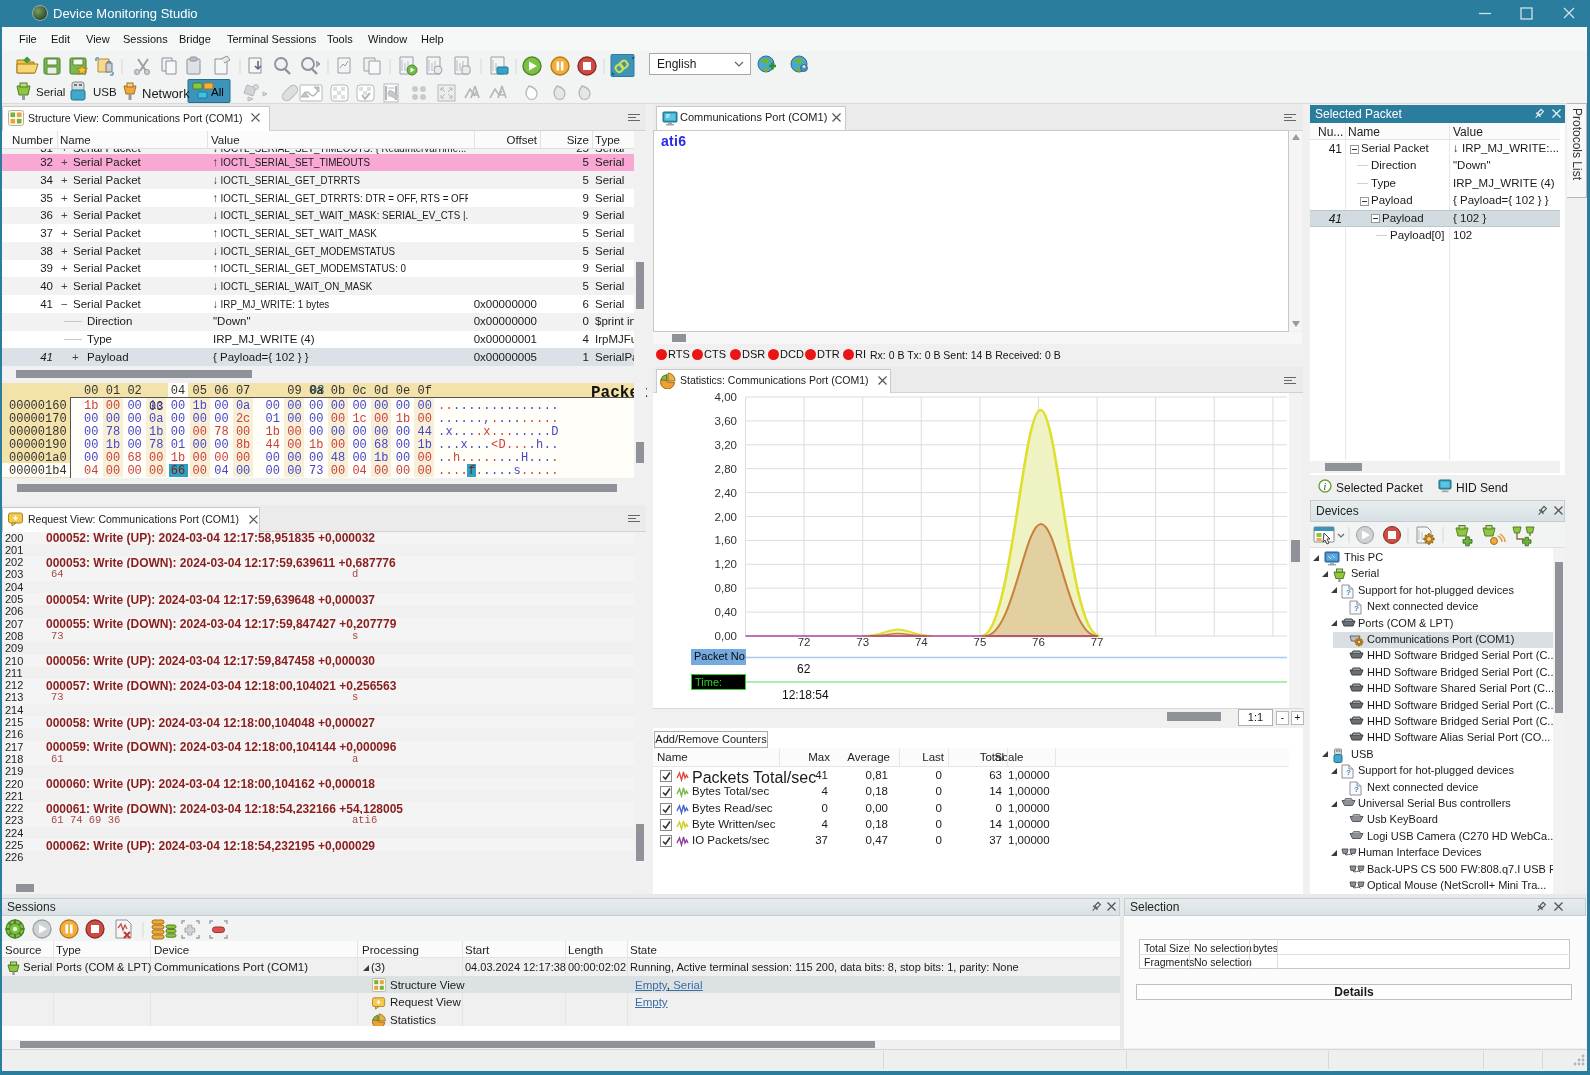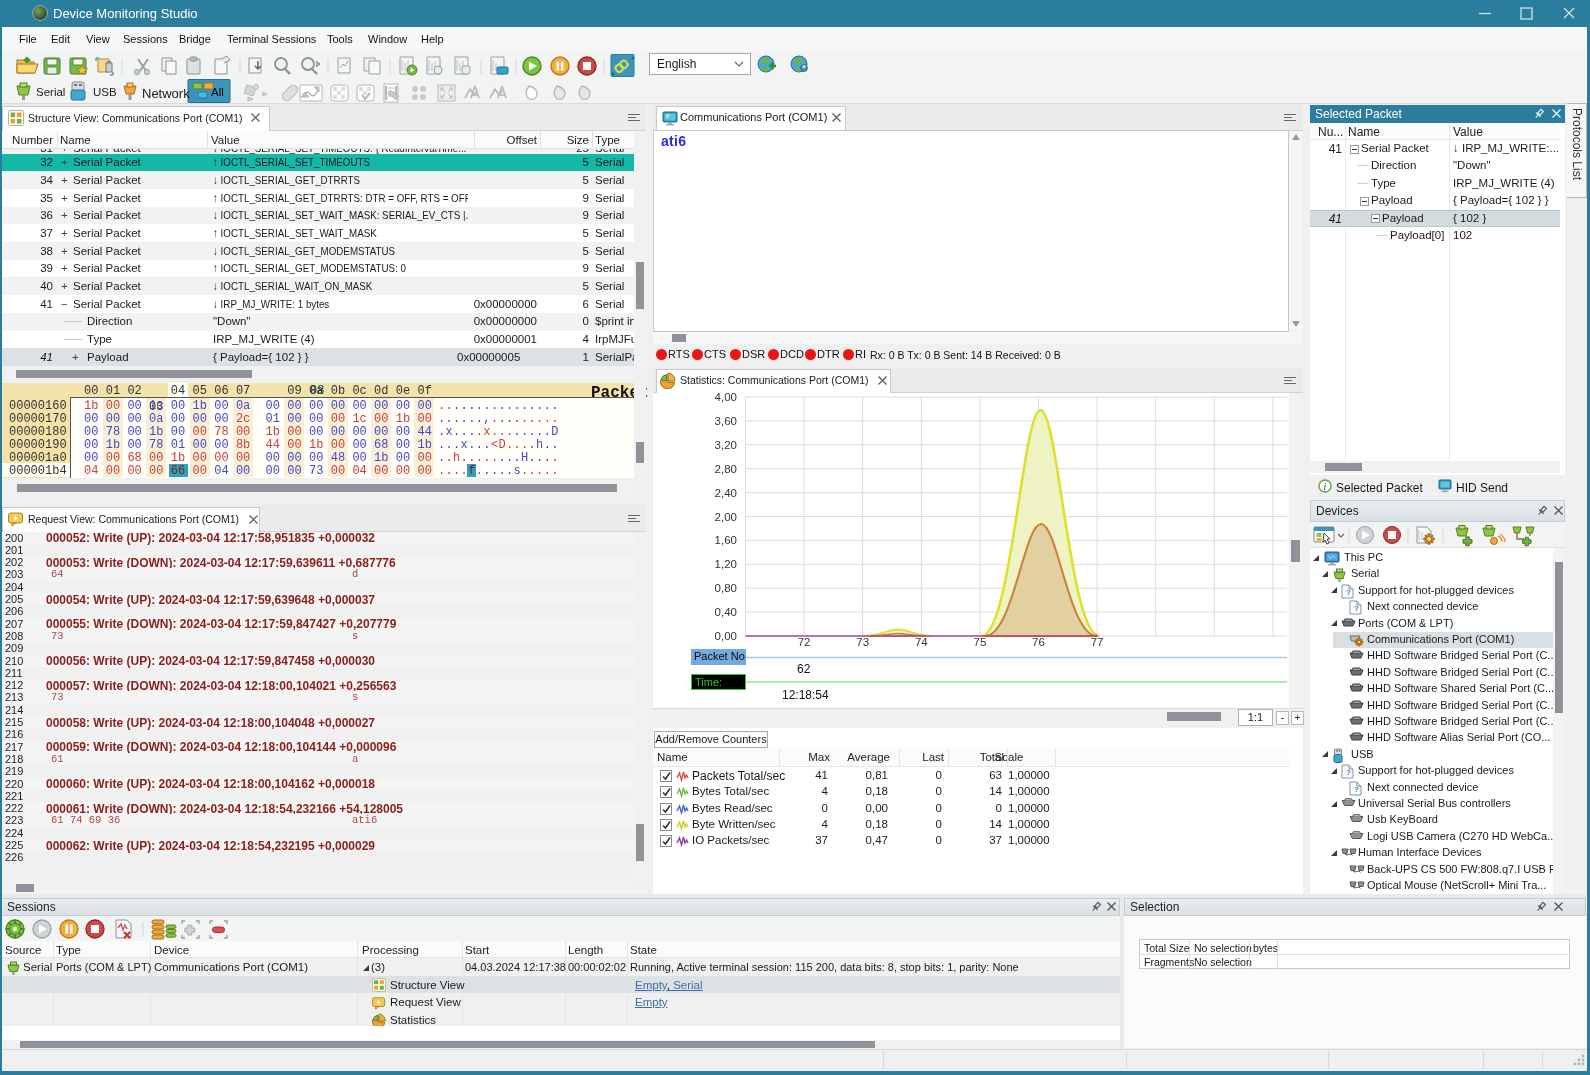--- a/index.html
+++ b/index.html
@@ -243,21 +243,21 @@
     <div class="ab" style="left:592px;top:131px;width:1px;height:18px;background:#e2e2e2;"></div>
     <div class="ab" style="left:0;top:149px;width:634px;height:217px;overflow:hidden;">
       <div class="ab" style="left:0;top:-10.0px;width:634px;height:17.7px;background:#f2f2f2;">
         <div class="ab" style="left:0px;top:2.5px;width:53px;text-align:right;font-size:11.5px;">31</div>
         <div class="ab" style="left:61px;top:2.5px;font-size:11.5px;color:#444;">+</div>
         <div class="ab" style="left:73px;top:2.5px;font-size:11.5px;">Serial Packet</div>
         <div class="ab" style="left:213px;top:2.5px;width:300px;font-size:11.5px;white-space:nowrap;overflow:hidden;transform:scaleX(0.85);transform-origin:0 50%;">↓ IOCTL_SERIAL_SET_TIMEOUTS: { ReadIntervalTime...</div>
         <div class="ab" style="left:509px;top:2.5px;width:80px;text-align:right;font-size:11.5px;">25</div>
         <div class="ab" style="left:595px;top:2.5px;font-size:11.5px;white-space:nowrap;">Serial</div>
       </div>
-      <div class="ab" style="left:0;top:4.6px;width:740px;height:17.7px;background:#14b8a6;">
+      <div class="ab" style="left:0;top:4.6px;width:740px;height:17.7px;background:#f9a8d4;">
         <div class="ab" style="left:0px;top:2.5px;width:53px;text-align:right;font-size:11.5px;">32</div>
         <div class="ab" style="left:61px;top:2.5px;font-size:11.5px;color:#444;">+</div>
         <div class="ab" style="left:73px;top:2.5px;font-size:11.5px;">Serial Packet</div>
         <div class="ab" style="left:213px;top:2.5px;width:300px;font-size:11.5px;white-space:nowrap;overflow:hidden;transform:scaleX(0.85);transform-origin:0 50%;">↑ IOCTL_SERIAL_SET_TIMEOUTS</div>
         <div class="ab" style="left:509px;top:2.5px;width:80px;text-align:right;font-size:11.5px;">5</div>
         <div class="ab" style="left:595px;top:2.5px;font-size:11.5px;white-space:nowrap;">Serial</div>
       </div>
       <div class="ab" style="left:0;top:22.3px;width:634px;height:17.7px;background:#f2f2f2;">
         <div class="ab" style="left:0px;top:2.5px;width:53px;text-align:right;font-size:11.5px;">34</div>
         <div class="ab" style="left:61px;top:2.5px;font-size:11.5px;color:#444;">+</div>
@@ -337,21 +337,21 @@
         <div class="ab" style="left:213px;top:2.5px;width:300px;font-size:11.5px;white-space:nowrap;overflow:hidden;">IRP_MJ_WRITE (4)</div>
         <div class="ab" style="left:457px;top:2.5px;width:80px;text-align:right;font-size:11.5px;">0x00000001</div>
         <div class="ab" style="left:509px;top:2.5px;width:80px;text-align:right;font-size:11.5px;">4</div>
         <div class="ab" style="left:595px;top:2.5px;font-size:11.5px;white-space:nowrap;">IrpMJFu</div>
       </div>
       <div class="ab" style="left:0;top:199.3px;width:634px;height:17.7px;background:#dbe1e6;">
         <div class="ab" style="left:0px;top:2.5px;width:53px;text-align:right;font-size:11.5px;font-style:italic;">41</div>
         <div class="ab" style="left:72px;top:2.5px;font-size:11.5px;color:#444;">+</div>
         <div class="ab" style="left:87px;top:2.5px;font-size:11.5px;">Payload</div>
         <div class="ab" style="left:213px;top:2.5px;width:300px;font-size:11.5px;white-space:nowrap;overflow:hidden;">{ Payload={ 102 } }</div>
-        <div class="ab" style="left:457px;top:2.5px;width:80px;text-align:left;font-size:11.5px;">0x00000005</div>
+        <div class="ab" style="left:457px;top:2.5px;width:80px;text-align:right;font-size:11.5px;">0x00000005</div>
         <div class="ab" style="left:509px;top:2.5px;width:80px;text-align:right;font-size:11.5px;">1</div>
         <div class="ab" style="left:595px;top:2.5px;font-size:11.5px;white-space:nowrap;">SerialPa</div>
       </div>
     </div>
     <div class="ab scroll-track" style="left:634px;top:131px;width:12px;height:236px;"></div>
     <div class="ab thumb" style="left:636px;top:262px;width:8px;height:47px;"></div>
     <div class="ab scroll-track" style="left:0;top:367px;width:634px;height:13px;"></div>
     <div class="ab thumb" style="left:16px;top:370px;width:236px;height:8px;"></div>
     <div class="ab" style="left:2px;top:383px;width:632px;height:14px;background:#f3e3ab;"></div>
     <div class="ab" style="left:2px;top:397px;width:68px;height:81px;background:#f3e3ab;"></div>
@@ -798,21 +798,21 @@
     <div class="ab" style="left:948px;top:748px;width:1px;height:19px;background:#e6e6e6;"></div>
     <div class="ab" style="left:1007px;top:748px;width:1px;height:19px;background:#e6e6e6;"></div>
     <div class="ab" style="left:1055px;top:748px;width:1px;height:19px;background:#e6e6e6;"></div>
     <div class="ab" style="left:660px;top:770.0px;width:12px;height:12px;background:#fff;border:1px solid #8a8a8a;"></div>
     <svg class="ab" style="left:661px;top:770.0px;" width="11" height="11">
       <path d="M2 6.5 L4.5 9 L9 2.5" stroke="#333" stroke-width="1.6" fill="none"></path>
     </svg>
     <svg class="ab" style="left:676px;top:770.0px;" width="13" height="12">
       <path d="M1 8 l2.5 -5 2 7 2 -8 1.5 6 1.5 -3 1.5 3" stroke="#d94f43" stroke-width="1.4" fill="none"></path>
     </svg>
-    <div class="ab" style="left:692px;top:769.0px;font-size:12px;">Packets Total/sec</div>
+    <div class="ab" style="left:692px;top:769.0px;font-size:16px;">Packets Total/sec</div>
     <div class="ab" style="left:748px;top:769.0px;width:80px;text-align:right;font-size:11.5px;">41</div>
     <div class="ab" style="left:808px;top:769.0px;width:80px;text-align:right;font-size:11.5px;">0,81</div>
     <div class="ab" style="left:862px;top:769.0px;width:80px;text-align:right;font-size:11.5px;">0</div>
     <div class="ab" style="left:922px;top:769.0px;width:80px;text-align:right;font-size:11.5px;">63</div>
     <div class="ab" style="left:1008px;top:769.0px;width:40px;text-align:right;font-size:11.5px;">1,00000</div>
     <div class="ab" style="left:660px;top:786.3px;width:12px;height:12px;background:#fff;border:1px solid #8a8a8a;"></div>
     <svg class="ab" style="left:661px;top:786.3px;" width="11" height="11">
       <path d="M2 6.5 L4.5 9 L9 2.5" stroke="#333" stroke-width="1.6" fill="none"></path>
     </svg>
     <svg class="ab" style="left:676px;top:786.3px;" width="13" height="12">
@@ -1241,20 +1241,21 @@
     <div class="ab" style="left:1139px;top:939px;width:431px;height:30px;background:#fff;border:1px solid #c8c8c8;"></div>
     <div class="ab" style="left:1144px;top:942px;font-size:10.5px;">Total Size</div>
     <div class="ab" style="left:1194px;top:942px;font-size:10.5px;">No selection</div>
     <div class="ab" style="left:1253px;top:942px;font-size:10.5px;">bytes</div>
     <div class="ab" style="left:1144px;top:956px;font-size:10.5px;">Fragments</div>
     <div class="ab" style="left:1194px;top:956px;font-size:10.5px;">No selection</div>
     <div class="ab" style="left:1189px;top:939px;width:1px;height:30px;background:#dedede;"></div>
     <div class="ab" style="left:1249px;top:939px;width:1px;height:30px;background:#dedede;"></div>
     <div class="ab" style="left:1277px;top:939px;width:1px;height:30px;background:#dedede;"></div>
     <div class="ab" style="left:1139px;top:953.5px;width:431px;height:1px;background:#dedede;"></div>
+    <div class="ab" style="left:1136px;top:984px;width:436px;height:16px;background:#fdfdfd;border:1px solid #c0c0c0;font-size:12px;font-weight:bold;text-align:center;line-height:14px;color:#1a1a1a;">Details</div>
     <div class="ab" style="left:0;top:1049px;width:1590px;height:22px;background:#eef0f0;border-top:1px solid #d5d5d5;"></div>
     <div class="ab" style="left:883px;top:1051px;width:1px;height:18px;background:#d8d8d8;"></div>
     <div class="ab" style="left:1126px;top:1051px;width:1px;height:18px;background:#d8d8d8;"></div>
     <div class="ab" style="left:1328px;top:1051px;width:1px;height:18px;background:#d8d8d8;"></div>
     <div class="ab" style="left:1483px;top:1051px;width:1px;height:18px;background:#d8d8d8;"></div>
     <div class="ab" style="left:1542px;top:1051px;width:1px;height:18px;background:#d8d8d8;"></div>
     <svg class="ab" style="left:1572px;top:1053px;" width="14" height="14">
       <g fill="#b0b4b8">
         <circle cx="11" cy="3" r="1.4"></circle>
         <circle cx="7" cy="7" r="1.4"></circle>

